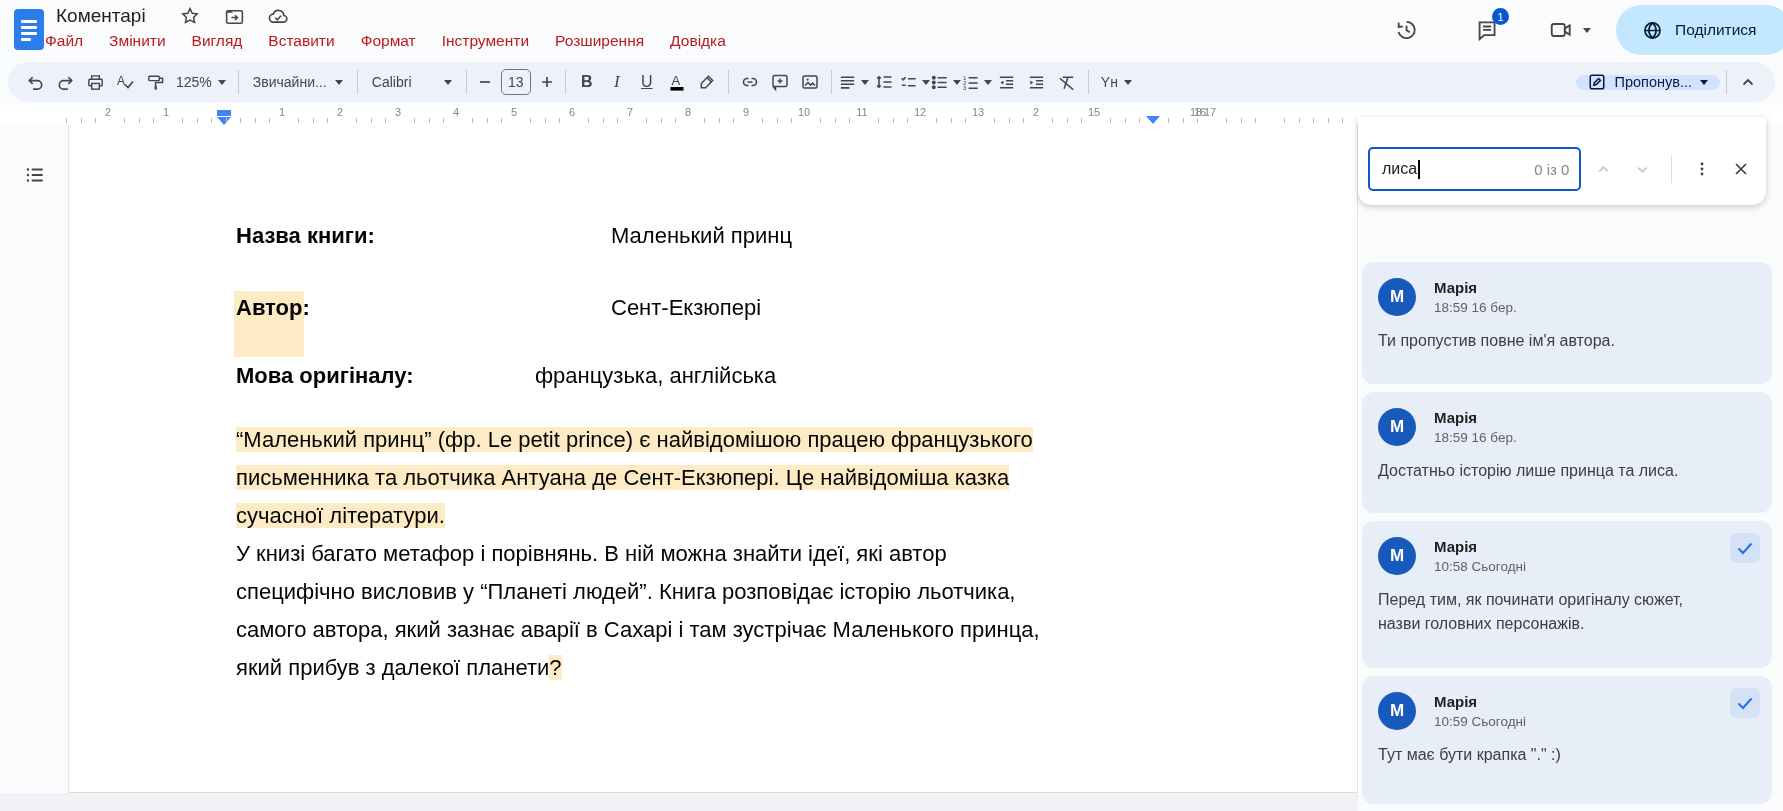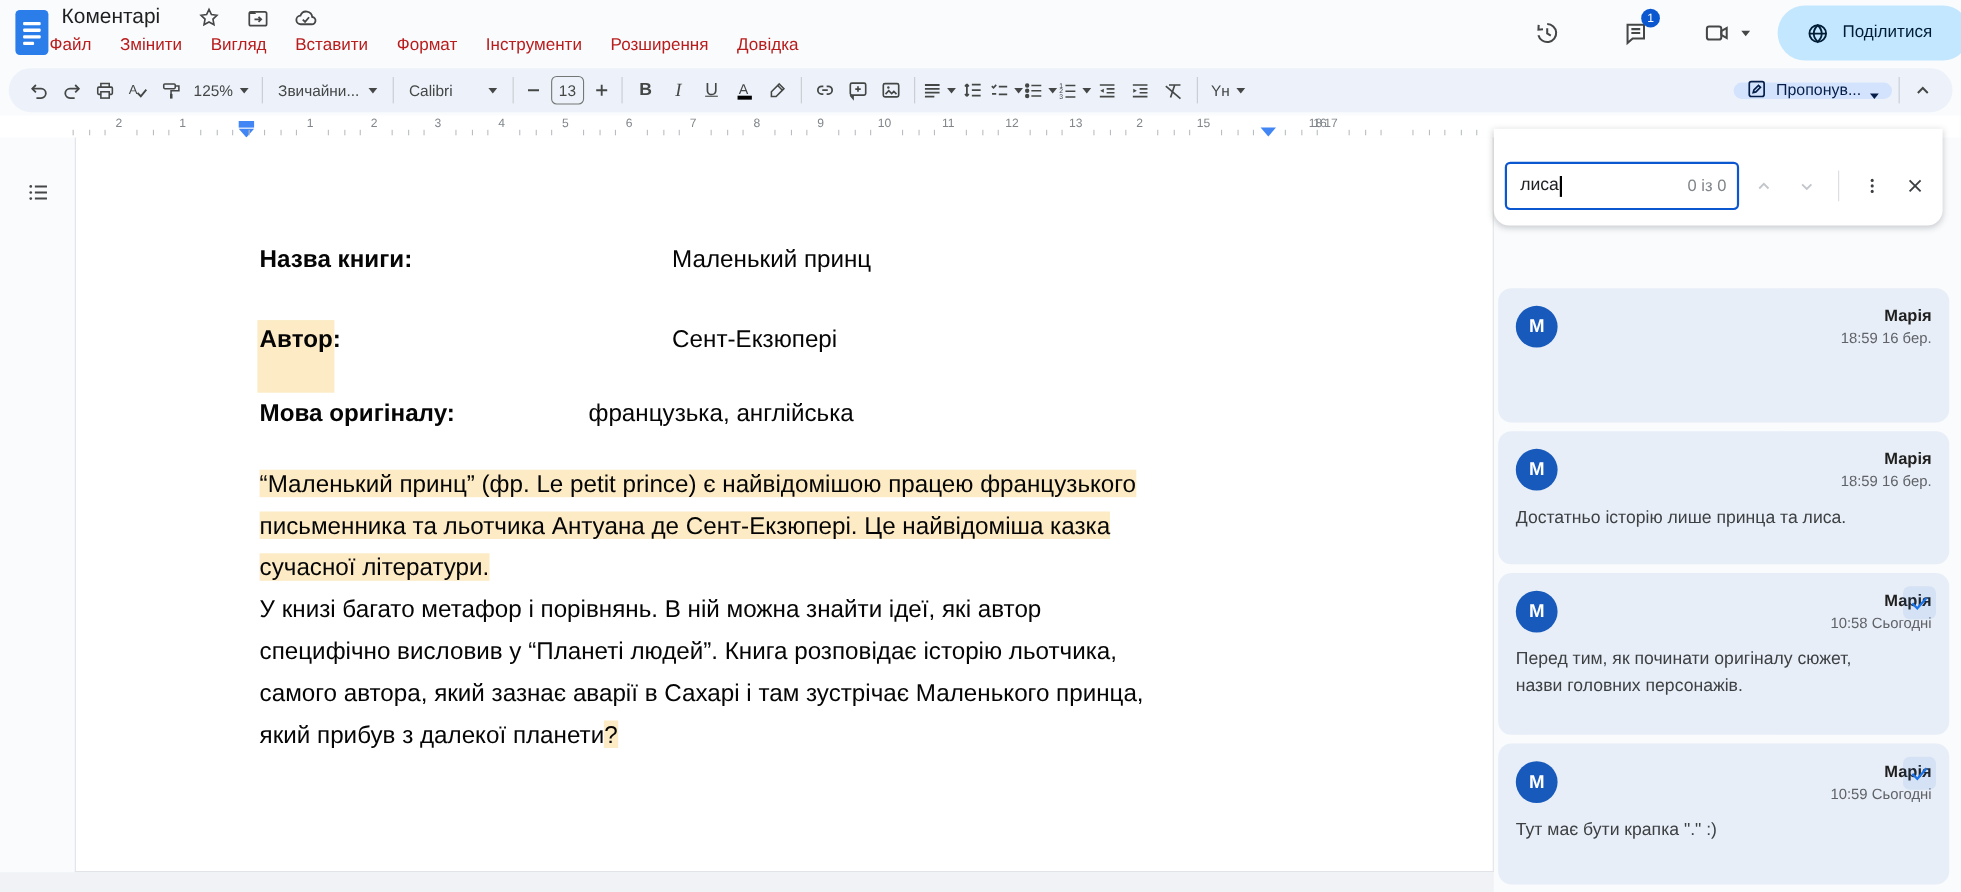--- a/index.html
+++ b/index.html
@@ -28,21 +28,21 @@
 
   
   .toolbar { position:absolute; left:8px; top:62px; width:1767px; height:40px; background:#edf2fa; border-radius:20px; display:flex; align-items:center; padding:0 12px; }
   .tb { height:30px; min-width:30px; display:flex; align-items:center; justify-content:center; border-radius:6px; gap:6px; color:#444746; }
   .tb-label { font-size:14px; color:#444746; white-space:nowrap; }
   .tb-sep { width:1px; height:24px; background:#c7cad1; margin:0 6px; flex:none; }
   .size-box { width:30px; height:26px; border:1px solid #747775; border-radius:5px; display:flex; align-items:center; justify-content:center; font-size:14px; color:#444746; margin:0 4px; background:transparent; }
   .tb-bold { font-weight:bold; font-size:16px; }
   .tb-italic { font-style:italic; font-family:"Liberation Serif", serif; font-size:17px; }
   .tb-under { text-decoration:underline; font-size:16px; }
-  .suggest-pill { margin-left:auto; height:15px; background:#d3e3fd; border-radius:9px; display:flex; align-items:flex-end; padding:0 12px; gap:8px; }
+  .suggest-pill { margin-left:auto; height:15px; background:#d3e3fd; border-radius:9px; display:flex; align-items:center; padding:0 12px; gap:8px; }
   .suggest-pill .tb-label { color:#041e49; font-size:14.5px; }
   .suggest-pill .caret-dn { border-top-color:#041e49; }
 
   
   .ruler { position:absolute; left:0; top:105px; width:1783px; height:20px; background:#fff; }
   .ruler .num { position:absolute; top:1px; font-size:11px; color:#80868b; transform:translateX(-50%); }
   .ruler .tick { position:absolute; bottom:2px; width:1px; height:5px; background:#b9bdc2; }
   .marker-left { position:absolute; left:217px; top:5px; width:14px; }
   .marker-left .bar { width:14px; height:6px; background:#4285f4; margin-bottom:1px; }
   .marker-left .tri { width:0; height:0; border-left:7px solid transparent; border-right:7px solid transparent; border-top:8px solid #4285f4; }
@@ -70,21 +70,21 @@
   .find-caret { display:inline-block; width:1.5px; height:19px; background:#000; margin-left:1px; }
   .find-count { position:absolute; right:10px; font-size:15px; color:#80868b; }
   .find-nav { width:34px; height:34px; display:flex; align-items:center; justify-content:center; margin-left:5px; }
   .find-sep { width:1px; height:28px; background:#dadce0; margin:0 8px 0 12px; }
 
   
   .comments { position:absolute; left:1362px; top:262px; width:410px; }
   .ccard { background:#e8eef7; border-radius:12px; padding:16px; margin-bottom:8px; position:relative; overflow:hidden; }
   .ccard.h1 { height:122px; } .ccard.h2 { height:121px; } .ccard.h3 { height:147px; } .ccard.h4 { height:128px; }
   .avatar { position:absolute; left:16px; top:16px; width:38px; height:38px; border-radius:50%; background:#185abc; color:#fff; font-size:17px; font-weight:bold; display:flex; align-items:center; justify-content:center; }
-  .cmeta { margin-left:56px;text-align:right; }
+  .cmeta { margin-left:56px; }
   .cname { font-size:15px; font-weight:bold; color:#1f1f1f; padding-top:1px; }
   .ctime { font-size:13.5px; color:#5f6368; margin-top:4px; }
   .cbody { font-size:16px; color:#3c4043; margin-top:14px; line-height:24px; white-space:pre-line; }
   .ccheck { position:absolute; right:12px; top:12px; width:30px; height:30px; border-radius:6px; background:rgba(26,115,232,.09); display:flex; align-items:center; justify-content:center; }
 
   svg { display:block; }
 </style>
 </head>
 <body>
 
@@ -497,20 +497,21 @@
 </div>
 
 <div class="comments">
 
   <div class="ccard h1">
     <div class="avatar">M</div>
     <div class="cmeta">
       <div class="cname">Марія</div>
       <div class="ctime">18:59 16 бер.</div>
     </div>
+    <div class="cbody">Ти пропустив повне ім'я автора.</div>
   </div>
 
   <div class="ccard h2">
     <div class="avatar">M</div>
     <div class="cmeta">
       <div class="cname">Марія</div>
       <div class="ctime">18:59 16 бер.</div>
     </div>
     <div class="cbody">Достатньо історію лише принца та лиса.</div>
   </div>

